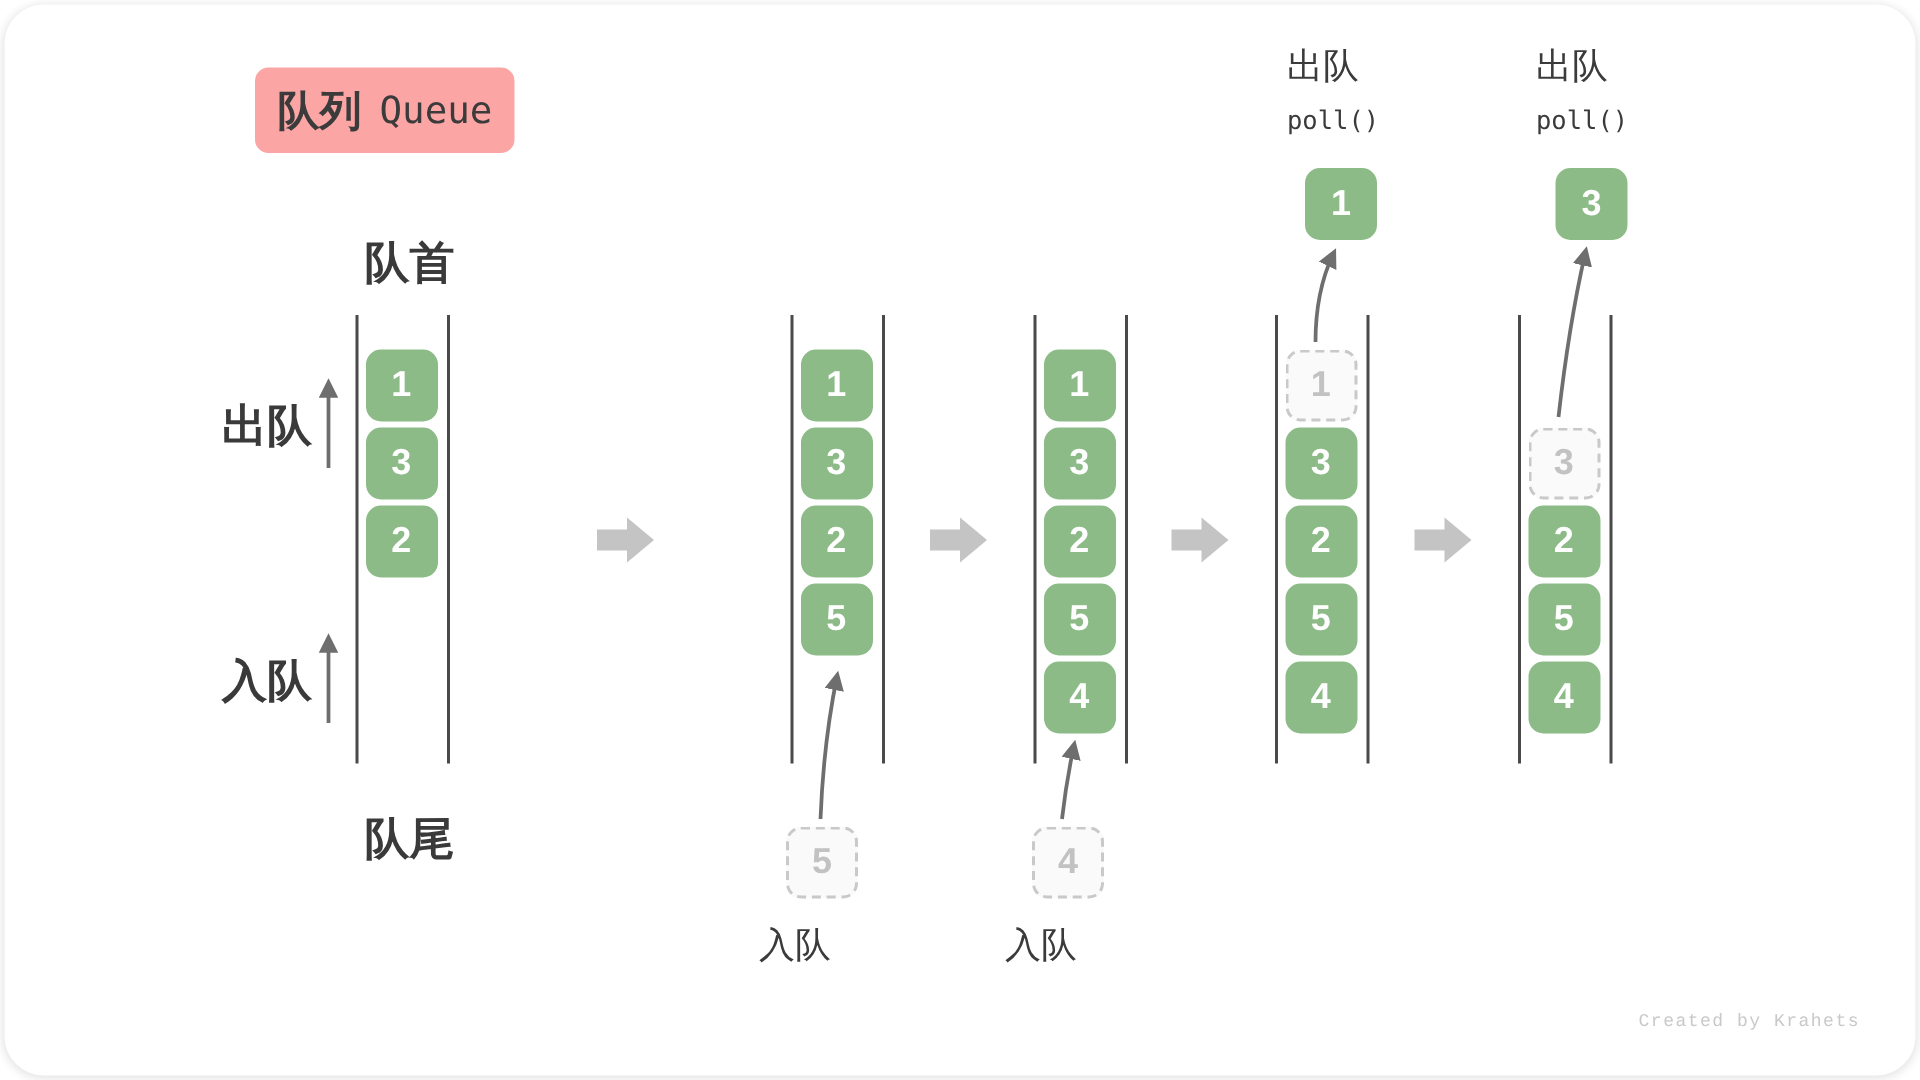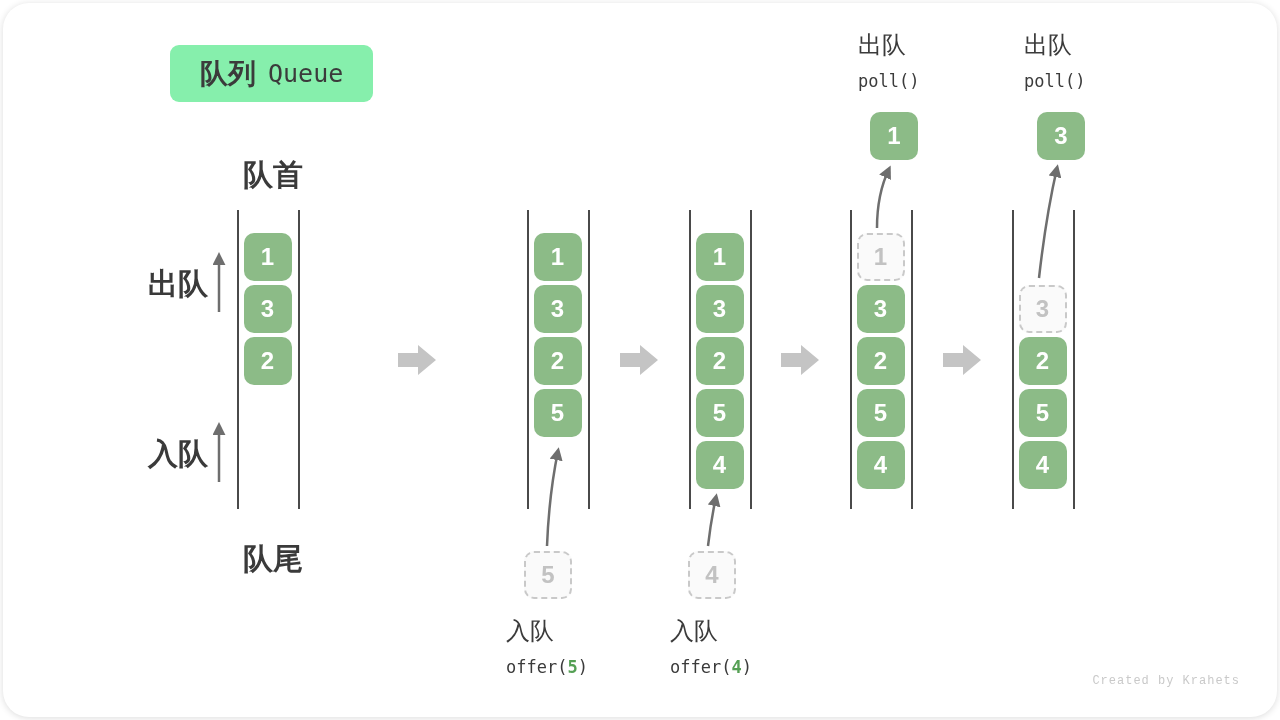--- a/index.html
+++ b/index.html
@@ -13,22 +13,22 @@
     position: absolute;
     left: 3px; top: 3px; right: 3px; bottom: 3px;
     background: #ffffff;
     border-radius: 26px;
     box-shadow: 0 1px 7px rgba(0,0,0,0.14);
   }
   .layer { position: absolute; left: 0; top: 0; width: 1280px; height: 720px; }
 
   .badge {
     position: absolute; left: 170px; top: 45px;
-    height: 57px; padding: 0 30px;
-    background: #86efac; border-radius: 9px;
+    height: 57px; padding: 0 15px;
+    background: #fca5a5; border-radius: 9px;
     display: flex; align-items: center; gap: 12px;
     color: #3b3b3b;
   }
   .badge .zh { font-size: 28px; font-weight: 700; }
   .badge .en { font-size: 25px; font-family: "DejaVu Sans Mono", monospace; font-weight: 500; }
 
   .side-label {
     position: absolute;
     font-size: 30px; font-weight: 700; color: #3a3a3a;
     white-space: nowrap;
@@ -137,25 +137,23 @@
     <div class="vline" style="left: 1073px; top: 210px; height: 299px;"></div>
     <div class="cell dashed" style="left: 1018.5px; top: 285px;">3</div>
     <div class="cell" style="left: 1018.5px; top: 337px;">2</div>
     <div class="cell" style="left: 1018.5px; top: 389px;">5</div>
     <div class="cell" style="left: 1018.5px; top: 441px;">4</div>
     <div class="cell" style="left: 1037px; top: 112px;">3</div>
   </div>
 
 <div class="op-block" style="left:506px; top:614px;">
   <div class="op-action">入队</div>
-  <div class="op-code"><span>offer(</span><span class="arg">5</span><span>)</span></div>
 </div>
 <div class="op-block" style="left:670px; top:614px;">
   <div class="op-action">入队</div>
-  <div class="op-code"><span>offer(</span><span class="arg">4</span><span>)</span></div>
 </div>
 <div class="op-block" style="left:858px; top:28px;">
   <div class="op-action">出队</div>
   <div class="op-code"><span>poll()</span><span class="arg"></span><span></span></div>
 </div>
 <div class="op-block" style="left:1024px; top:28px;">
   <div class="op-action">出队</div>
   <div class="op-code"><span>poll()</span><span class="arg"></span><span></span></div>
 </div>
 

